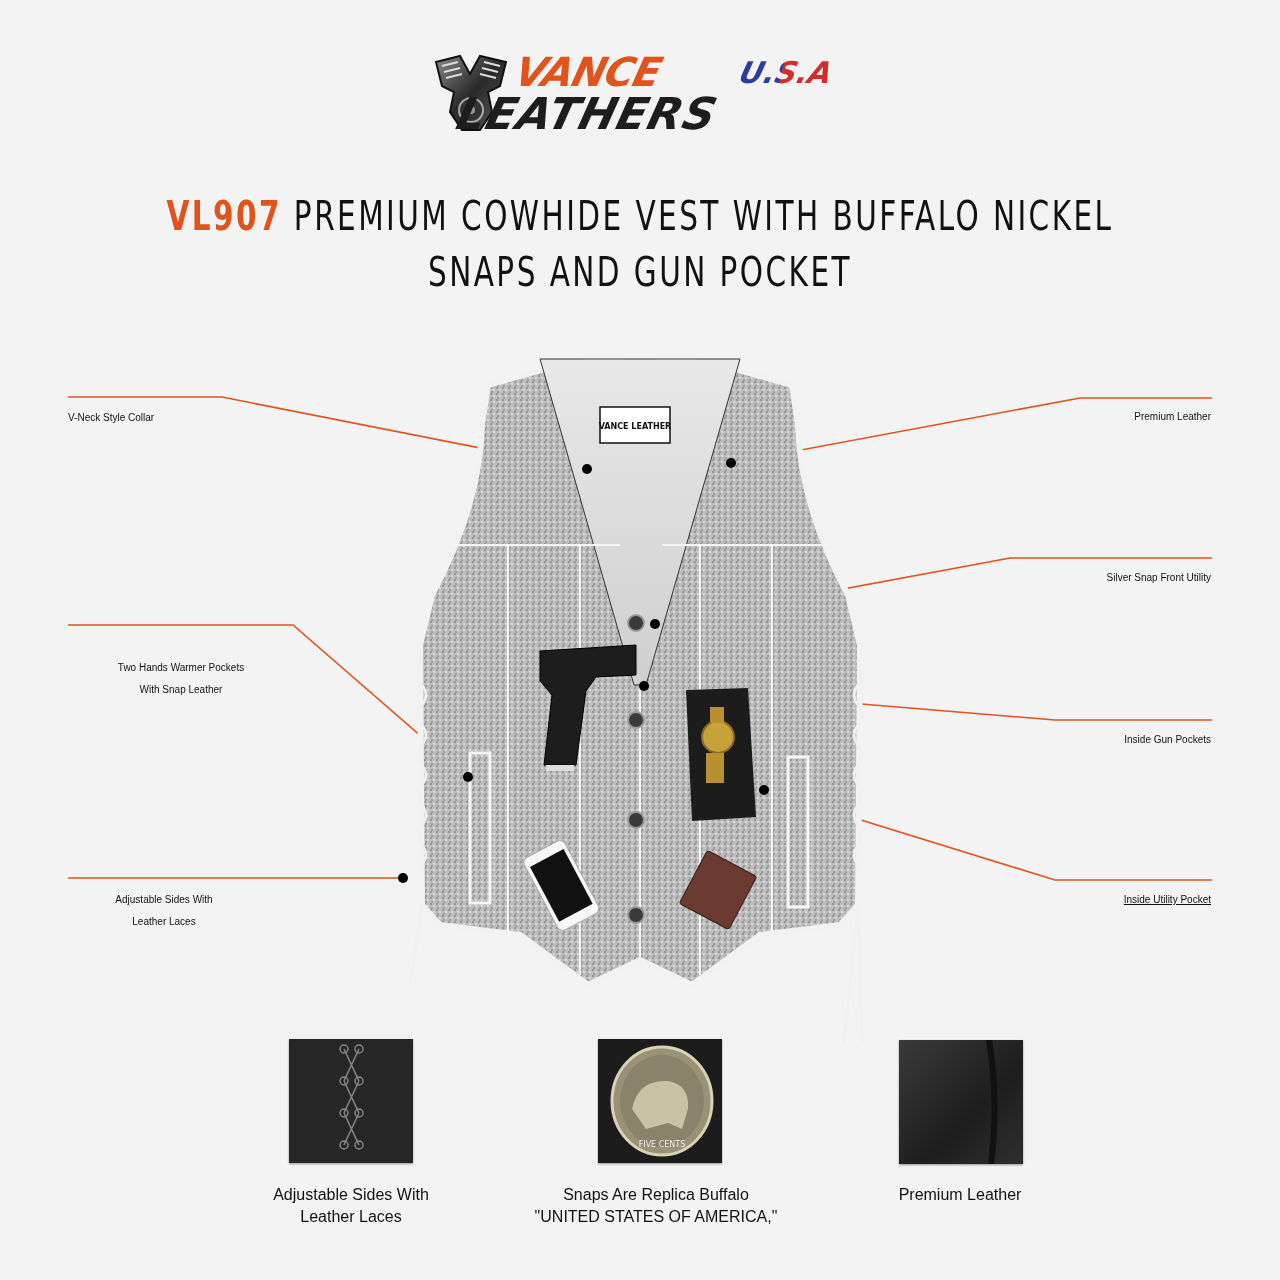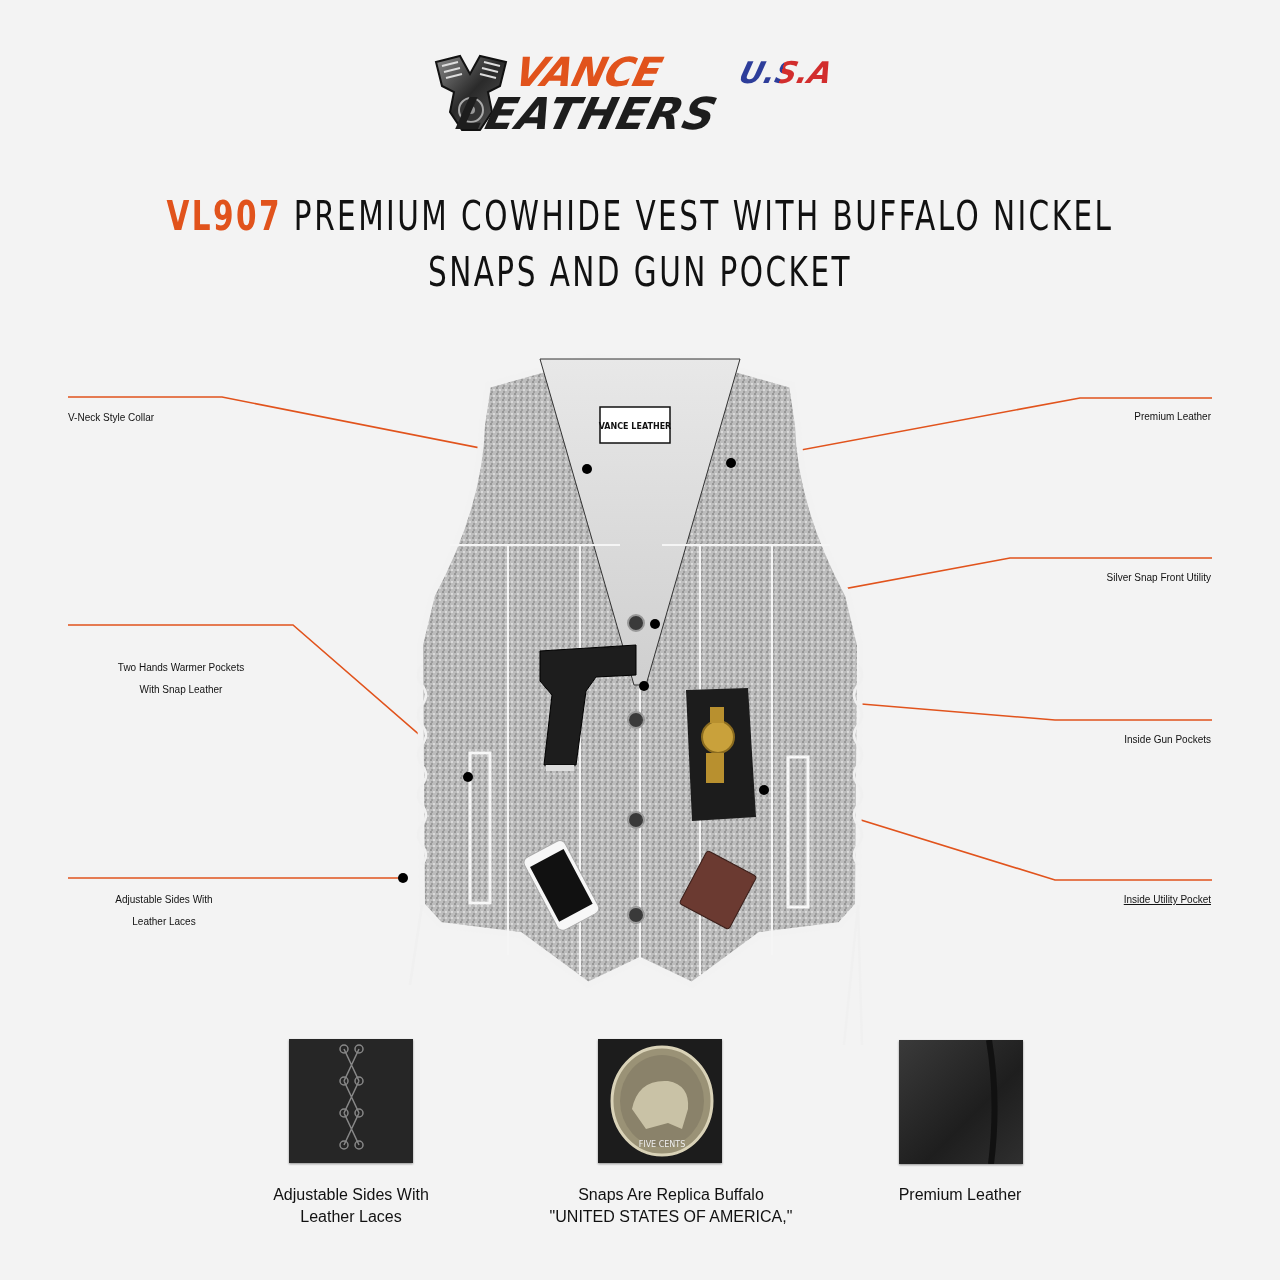--- a/index.html
+++ b/index.html
@@ -198,19 +198,19 @@
     </defs>
     <rect width="124" height="124" fill="url(#lt)"></rect>
     <path d="M90 0 Q100 60 92 124" stroke="#111" stroke-width="6" fill="none"></path>
   </svg>
 </div>
 
 <div class="abs thumb-caption" style="left:231px;top:1184px;width:240px;">
   <div>Adjustable Sides With</div>
   <div>Leather Laces</div>
 </div>
-<div class="abs thumb-caption" style="left:511px;top:1184px;width:320px;">
+<div class="abs thumb-caption" style="left:496px;top:1184px;width:320px;">
   <div>Snaps Are Replica Buffalo</div>
   <div>"UNITED STATES OF AMERICA,"</div>
 </div>
 <div class="abs thumb-caption" style="left:860px;top:1184px;width:200px;">
   <div>Premium Leather</div>
 </div>
 
 </body></html>

